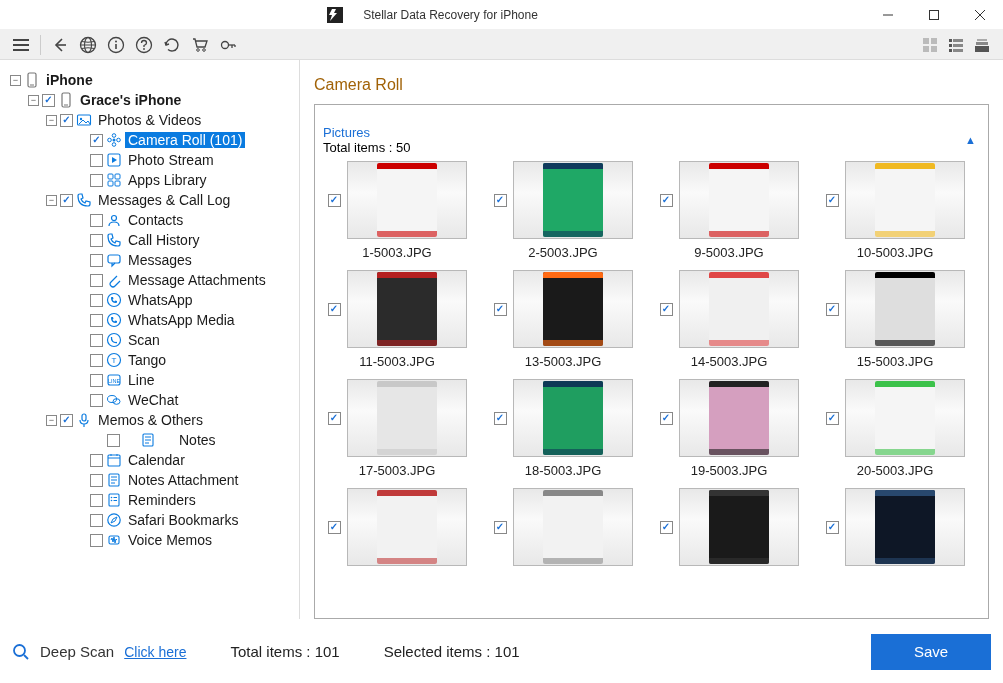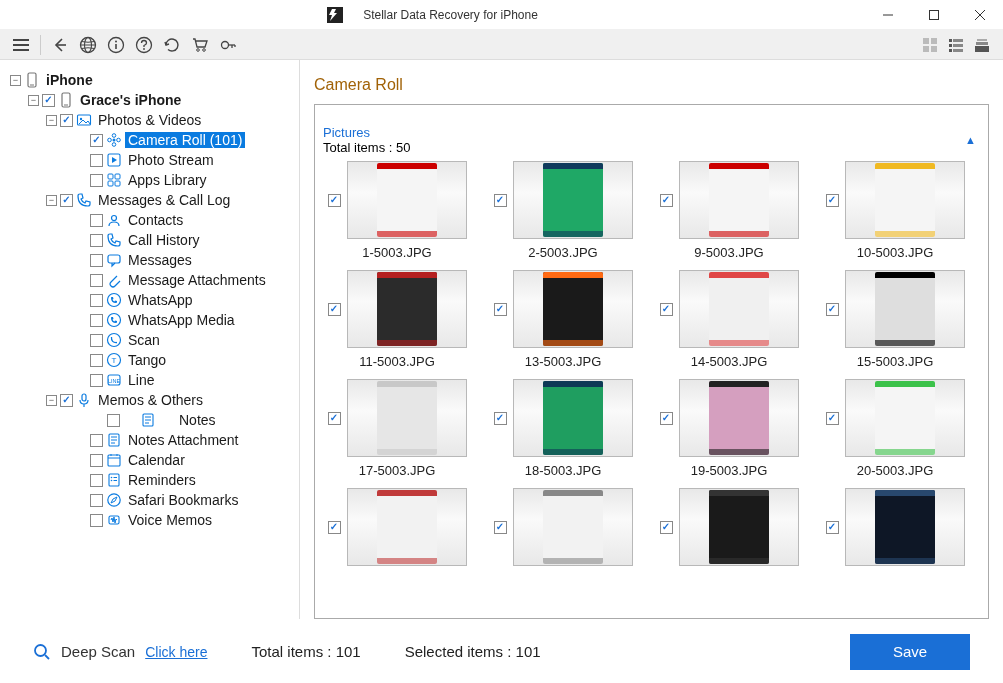--- a/index.html
+++ b/index.html
@@ -40,21 +40,21 @@
 
   .grid { display: flex; flex-wrap: wrap; gap: 10px 18px; margin-top: 6px; }
   .thumb { width: 148px; display: flex; flex-direction: column; align-items: center; }
   .thumb-row { display: flex; align-items: center; gap: 6px; }
   .thumb-box { width: 120px; height: 78px; border: 1px solid #b8b8b8; background: linear-gradient(180deg,#e8e8e8 0%,#fafafa 40%,#e8e8e8 100%); display: flex; align-items: center; justify-content: center; overflow: hidden; }
   .thumb-label { font-size: 13px; margin-top: 6px; color: #222; text-align: left; }
   .mini-phone { width: 60px; height: 74px; background: #fff; border-radius: 2px; display: flex; flex-direction: column; overflow: hidden; }
   .mini-phone .bar { height: 6px; }
   .mini-phone .body { flex: 1; }
   
-  .footer { height: 64px; display: flex; align-items: center; padding: 0 33px; gap: 24px; border-top: 1px solid transparent; }
+  .footer { height: 64px; display: flex; align-items: center; padding: 0 12px; gap: 24px; border-top: 1px solid transparent; }
   .deep-scan { display: flex; align-items: center; gap: 10px; font-size: 15px; color: #333; }
   .click-here { color: #1a6fd6; text-decoration: underline; font-size: 14px; }
   .footer-stats { margin-left: 20px; font-size: 15px; color: #222; }
   .footer-spacer { flex: 1; }
   .save-btn { background: #1a6fd6; color: #fff; width: 120px; height: 36px; border: none; font-size: 15px; }
   .hamburger-line { width:16px; height:2px; background:#444; }
 </style>
 </head>
 <body>
 
@@ -346,20 +346,31 @@
           <div class="expander-spacer"></div>
           <div class="chk"></div>
           <div class="tree-icon">
             <svg width="16" height="16" viewBox="0 0 16 16">
               <rect x="2" y="3" width="12" height="10" rx="2" fill="none" stroke="#0a7be0" stroke-width="1.1"></rect>
               <text x="8" y="10.5" text-anchor="middle" font-size="5.5" fill="#0a7be0">LINE</text>
             </svg>
           </div>
           <span class="tree-label">Line</span>
         </div>
+        <div class="tree-row" style="padding-left: 70px;">
+          <div class="expander-spacer"></div>
+          <div class="chk"></div>
+          <div class="tree-icon">
+            <svg width="16" height="16" viewBox="0 0 16 16">
+              <ellipse cx="6" cy="7" rx="4.5" ry="3.5" fill="none" stroke="#0a7be0"></ellipse>
+              <ellipse cx="10.5" cy="9.5" rx="3.5" ry="2.8" fill="none" stroke="#0a7be0"></ellipse>
+            </svg>
+          </div>
+          <span class="tree-label">WeChat</span>
+        </div>
         <div class="tree-row" style="padding-left: 40px;">
           <div class="expander">−</div>
           <div class="chk checked"></div>
           <div class="tree-icon">
             <svg width="16" height="16" viewBox="0 0 16 16">
               <rect x="6" y="2" width="4" height="7" rx="2" fill="none" stroke="#0a7be0" stroke-width="1.2"></rect>
               <path d="M4 8 Q4 12 8 12 Q12 12 12 8 M8 12 L8 15" fill="none" stroke="#0a7be0" stroke-width="1.2"></path>
             </svg>
           </div>
           <span class="tree-label">Memos &amp; Others</span>
@@ -375,40 +386,40 @@
               <line x1="5" y1="11" x2="9" y2="11" stroke="#0a7be0"></line>
             </svg>
           </div>
           <span class="tree-label">Notes</span>
         </div>
         <div class="tree-row" style="padding-left: 70px;">
           <div class="expander-spacer"></div>
           <div class="chk"></div>
           <div class="tree-icon">
             <svg width="16" height="16" viewBox="0 0 16 16">
+              <rect x="2" y="3" width="12" height="11" rx="1" fill="none" stroke="#0a7be0" stroke-width="1.1"></rect>
+              <line x1="2" y1="6" x2="14" y2="6" stroke="#0a7be0"></line>
+              <line x1="5" y1="2" x2="5" y2="4" stroke="#0a7be0"></line>
+              <line x1="11" y1="2" x2="11" y2="4" stroke="#0a7be0"></line>
+            </svg>
+          </div>
+          <span class="tree-label">Calendar</span>
+        </div>
+        <div class="tree-row" style="padding-left: 70px;">
+          <div class="expander-spacer"></div>
+          <div class="chk"></div>
+          <div class="tree-icon">
+            <svg width="16" height="16" viewBox="0 0 16 16">
               <rect x="3" y="2" width="10" height="12" rx="1" fill="none" stroke="#0a7be0" stroke-width="1.1"></rect>
               <line x1="5" y1="5" x2="11" y2="5" stroke="#0a7be0"></line>
               <line x1="5" y1="8" x2="11" y2="8" stroke="#0a7be0"></line>
               <line x1="5" y1="11" x2="9" y2="11" stroke="#0a7be0"></line>
             </svg>
           </div>
           <span class="tree-label">Notes Attachment</span>
-        </div>
-        <div class="tree-row" style="padding-left: 70px;">
-          <div class="expander-spacer"></div>
-          <div class="chk"></div>
-          <div class="tree-icon">
-            <svg width="16" height="16" viewBox="0 0 16 16">
-              <rect x="2" y="3" width="12" height="11" rx="1" fill="none" stroke="#0a7be0" stroke-width="1.1"></rect>
-              <line x1="2" y1="6" x2="14" y2="6" stroke="#0a7be0"></line>
-              <line x1="5" y1="2" x2="5" y2="4" stroke="#0a7be0"></line>
-              <line x1="11" y1="2" x2="11" y2="4" stroke="#0a7be0"></line>
-            </svg>
-          </div>
-          <span class="tree-label">Calendar</span>
         </div>
         <div class="tree-row" style="padding-left: 70px;">
           <div class="expander-spacer"></div>
           <div class="chk"></div>
           <div class="tree-icon">
             <svg width="16" height="16" viewBox="0 0 16 16">
               <rect x="3" y="2" width="10" height="12" rx="1" fill="none" stroke="#0a7be0" stroke-width="1.1"></rect>
               <circle cx="5.5" cy="5.5" r="0.8" fill="#0a7be0"></circle>
               <line x1="7.5" y1="5.5" x2="11" y2="5.5" stroke="#0a7be0"></line>
               <circle cx="5.5" cy="8.5" r="0.8" fill="#0a7be0"></circle>

